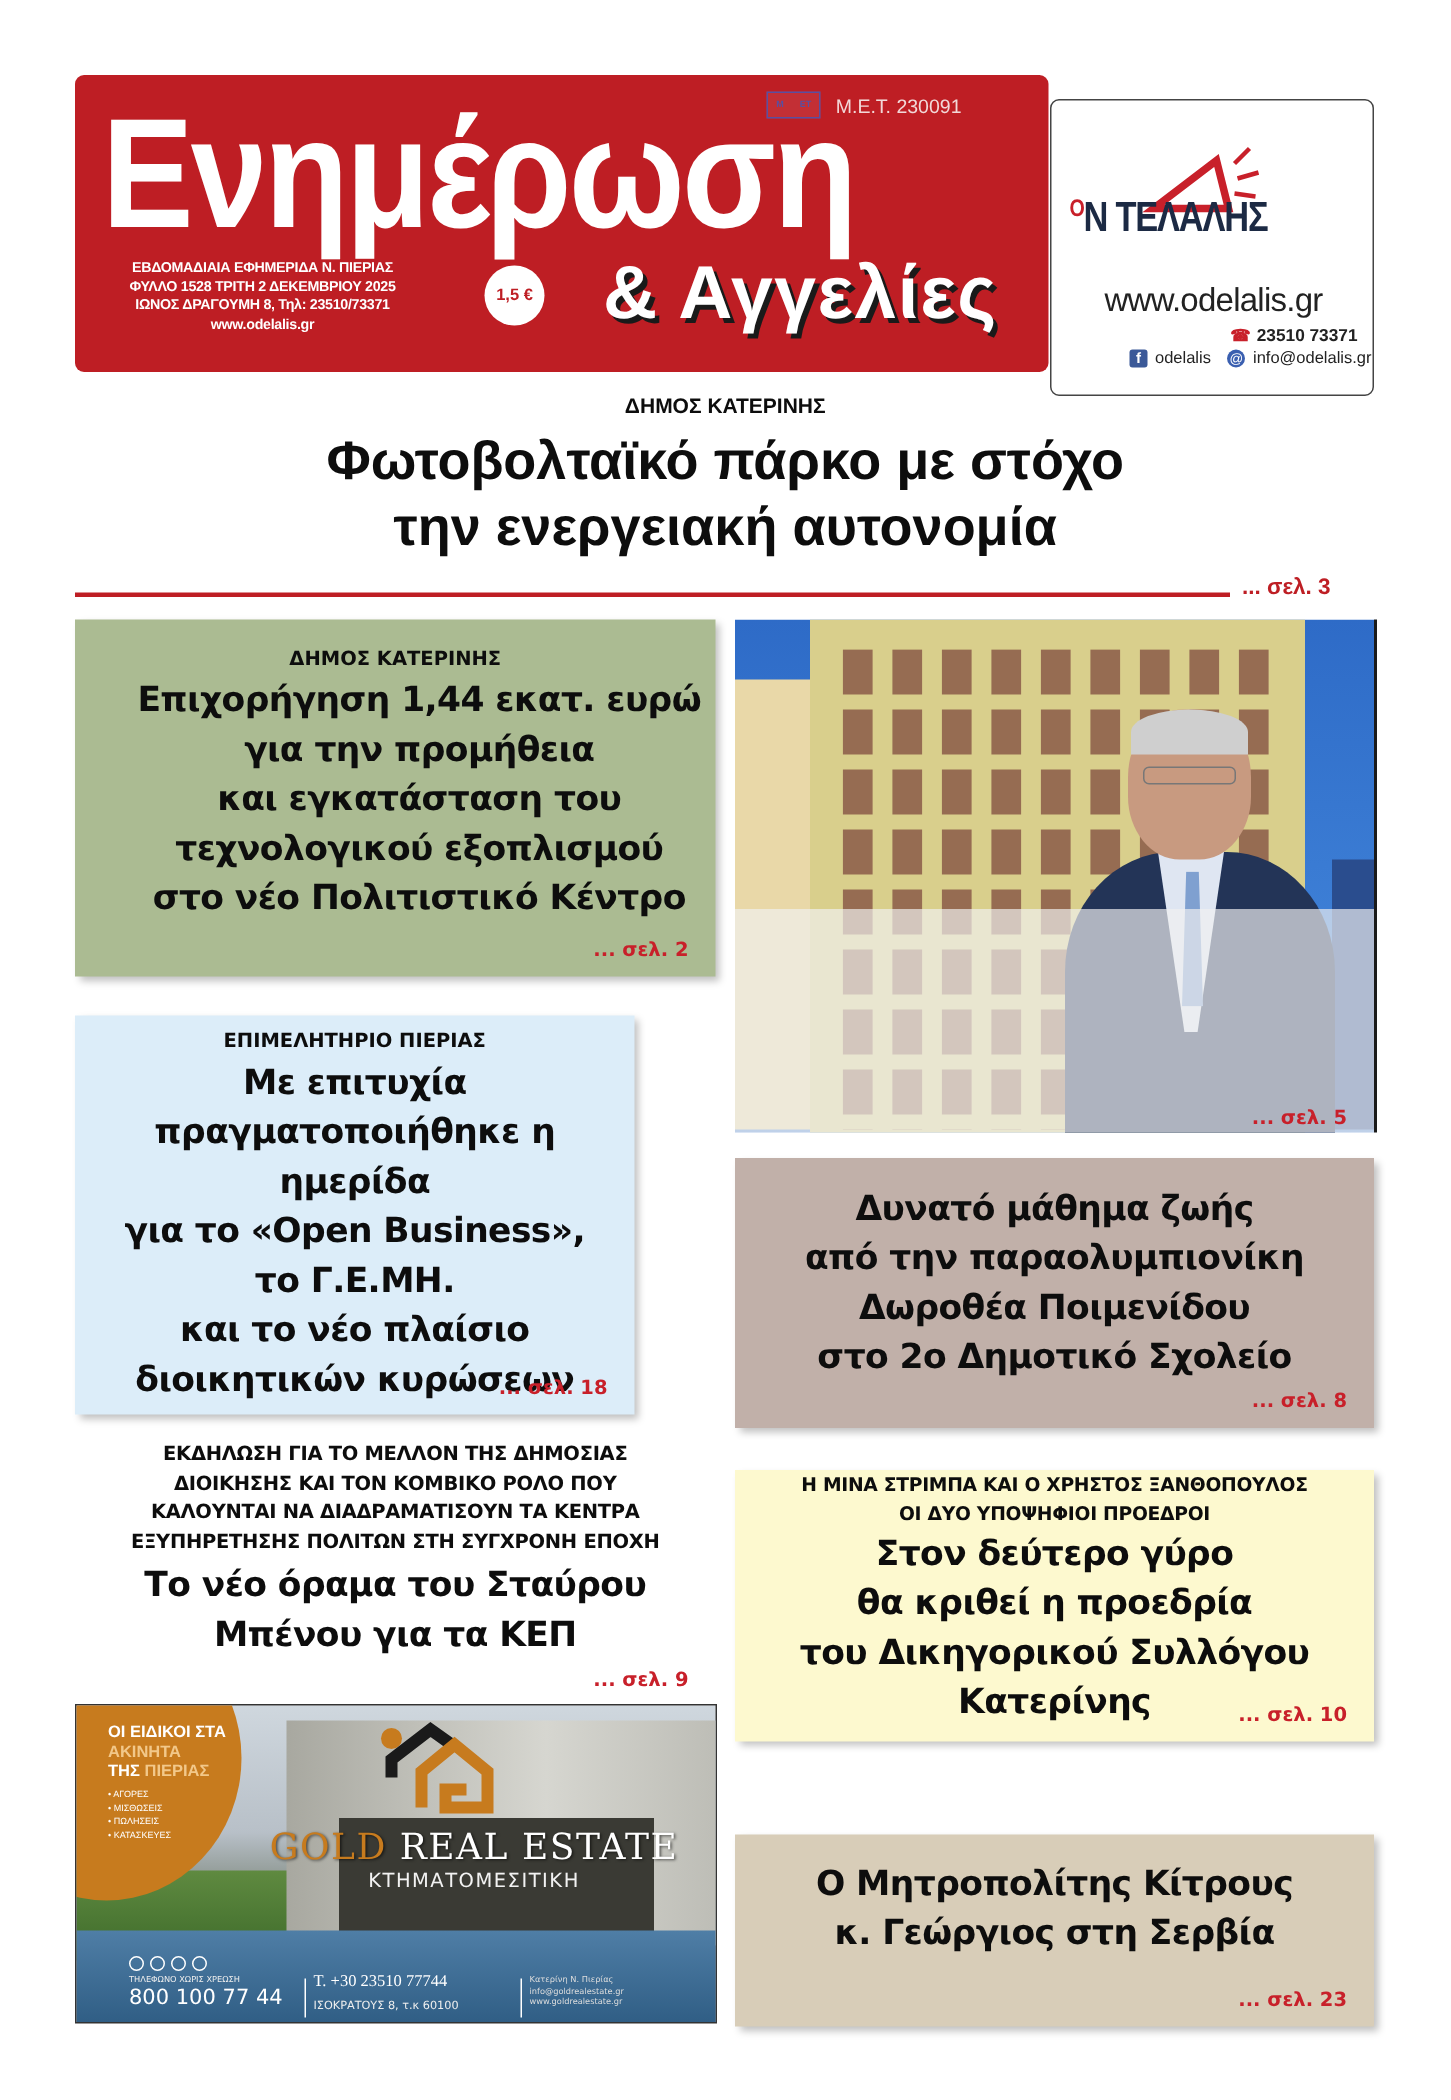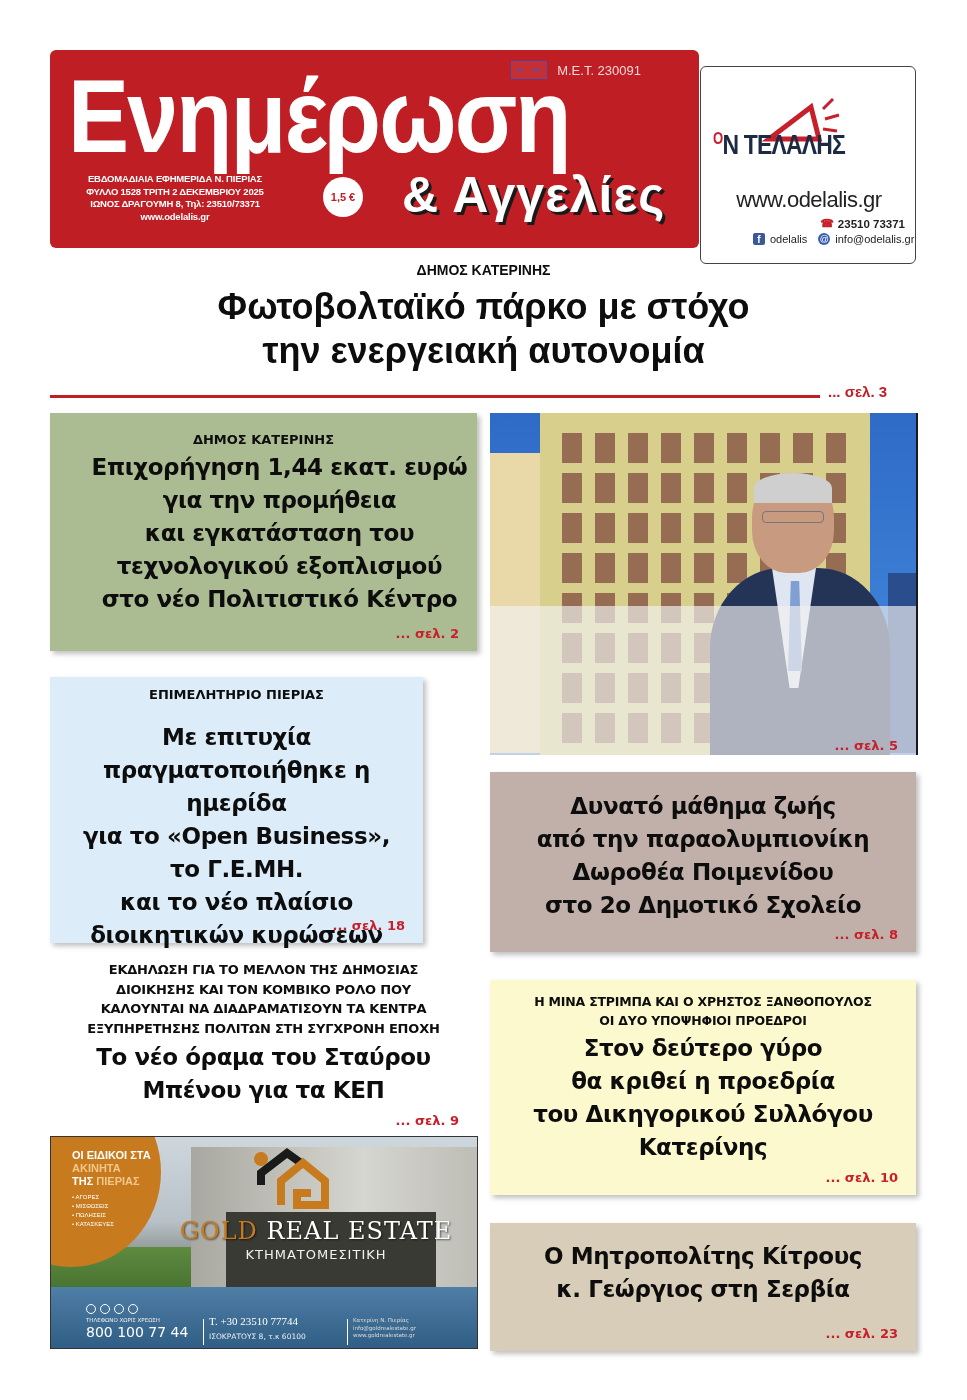--- a/index.html
+++ b/index.html
@@ -57,30 +57,30 @@
   .b-photo .hair { position: absolute; left: 44px; top: 0; width: 78px; height: 30px; background: #cfcfcf; border-radius: 50% 50% 0 0; }
   .b-photo .glasses { position: absolute; left: 52px; top: 38px; width: 62px; height: 12px; border: 1.5px solid #777; border-radius: 4px; }
   .b-photo .suit { position: absolute; left: 0; top: 95px; width: 180px; height: 200px; background: #233457; border-radius: 40% 40% 0 0; }
   .b-photo .shirt { position: absolute; left: 62px; top: 95px; width: 44px; height: 120px; background: #dfe6f2; clip-path: polygon(0 0, 100% 0, 60% 100%, 40% 100%); }
   .b-photo .tie { position: absolute; left: 78px; top: 108px; width: 14px; height: 90px; background: #7fa0d0; clip-path: polygon(20% 0, 80% 0, 100% 100%, 0 100%); }
   .b-photo .overlay { position: absolute; left: 0; top: 193px; width: 428px; height: 149px; background: rgba(240,240,240,0.68); }
   .b-photo .headline { position: absolute; left: 0; top: 197px; width: 428px; font-size: 23px; line-height: 33px; color: #0d0d0d; text-shadow: 0 0 1px #d6d000; }
   .b-photo .page { right: 18px; bottom: 2px; }
 
   .b-blue { left: 50px; top: 677px; width: 373px; height: 266px; background: #dcedf9; padding-top: 8px; }
-  .b-blue .headline { margin-top: 17px; }
+  .b-blue .headline { margin-top: 2px; }
 
   .b-brown { left: 490px; top: 772px; width: 426px; height: 180px; background: #c1b0a9; padding-top: 18px; }
 
   .b-plain { left: 50px; top: 960px; width: 427px; height: 170px; background: #fff; box-shadow: none; }
   .b-plain .kicker { font-size: 13px; line-height: 19.5px; letter-spacing: -0.2px; }
   .b-plain .headline { margin-top: 3px; }
   .b-plain .page { bottom: 2px; }
 
-  .b-yellow { left: 490px; top: 980px; width: 426px; height: 215px; background: #fdf9cf; padding-top: 12px; }
+  .b-yellow { left: 490px; top: 980px; width: 426px; height: 181px; background: #fdf9cf; }
   .b-yellow .kicker { font-size: 12.5px; line-height: 19px; letter-spacing: -0.2px; }
   .b-yellow .headline { margin-top: 2px; }
 
   .b-tan { left: 490px; top: 1223px; width: 426px; height: 128px; background: #d8cdb8; padding-top: 17px; }
 
   
   .re-ad { position: absolute; left: 50px; top: 1136px; width: 428px; height: 213px; border: 1.5px solid #333; overflow: hidden; background: linear-gradient(180deg, #cfd7de 0%, #b8c0c8 40%, #808a80 60%, #4f6f8a 80%, #3b5a7a 100%); }
   .re-ad .grass { position: absolute; left: 0; top: 110px; width: 170px; height: 60px; background: linear-gradient(180deg, #5f8a40, #3d6a2a); }
   .re-ad .house { position: absolute; left: 140px; top: 10px; width: 288px; height: 150px; background: linear-gradient(90deg, #a8a8a0, #d6d6d0 60%, #bdbdb6); }
   .re-ad .house-dark { position: absolute; left: 175px; top: 75px; width: 210px; height: 80px; background: #3a3a34; }

